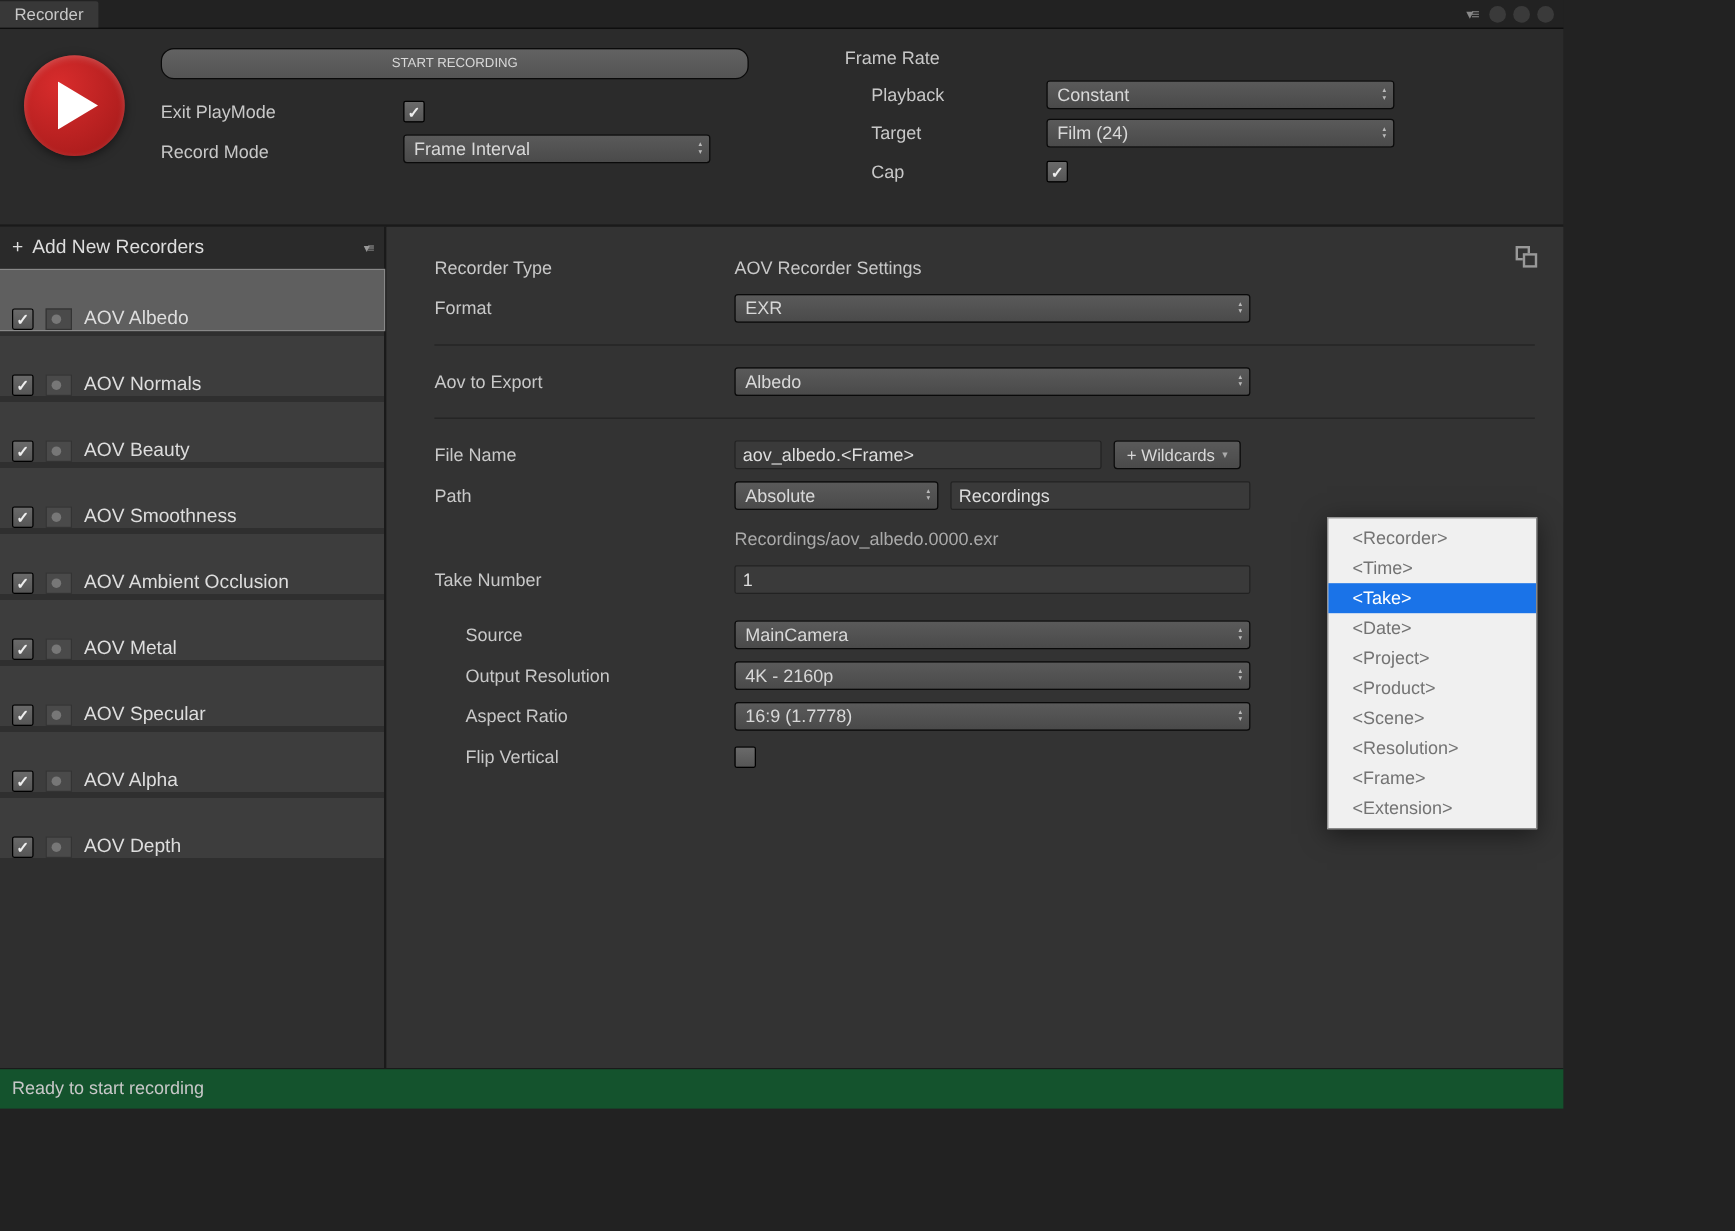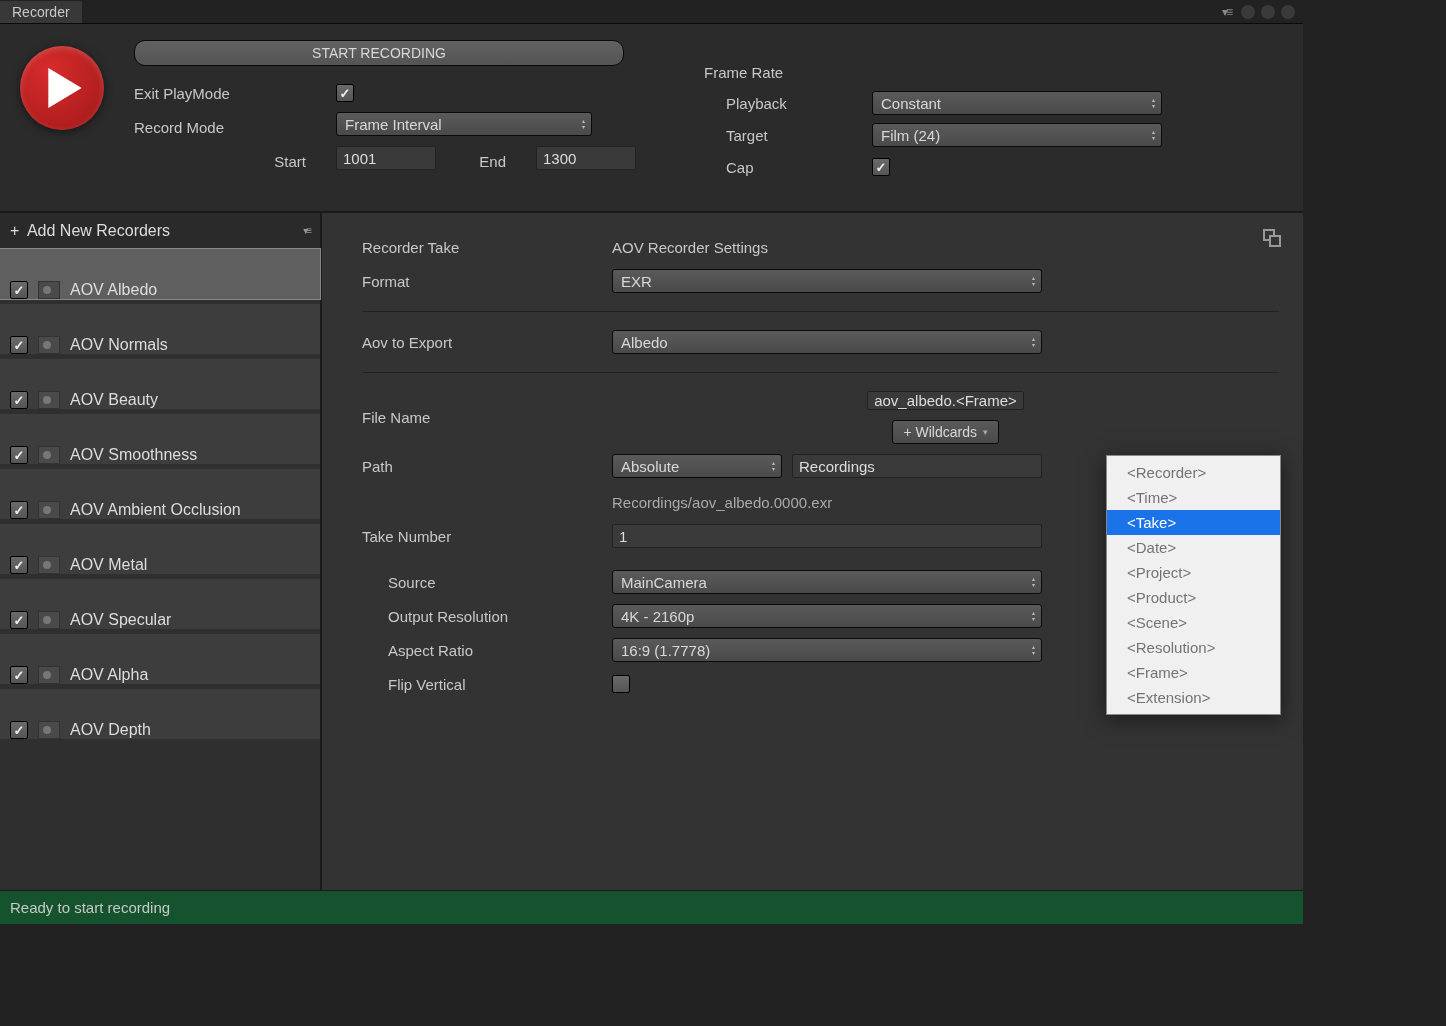--- a/index.html
+++ b/index.html
@@ -10,29 +10,29 @@
 .tab { background: #383838; padding: 3px 12px; color: #c8c8c8; font-size: 14px; border-top-right-radius: 2px; }
 .tab-right { position: absolute; right: 8px; display: flex; gap: 6px; align-items: center; }
 .win-dot { width: 14px; height: 14px; border-radius: 50%; background: #3a3a3a; }
 .tab-menu-icon { color: #888; font-size: 12px; margin-right: 4px; letter-spacing: -2px; }
 
 
 .top-panel { background: #2b2b2b; padding: 16px 20px 24px 20px; display: flex; border-bottom: 2px solid #1a1a1a; }
 .play-btn { width: 84px; height: 84px; border-radius: 50%; background: radial-gradient(circle at 35% 30%, #d82c2c, #a01818); display: flex; align-items: center; justify-content: center; margin-right: 30px; margin-top: 6px; box-shadow: inset 0 2px 6px rgba(255,255,255,0.2), 0 2px 8px rgba(0,0,0,0.5); cursor: pointer; }
 .play-btn svg { margin-left: 6px; }
 .left-controls { flex: 0 0 530px; }
-.start-btn { width: 490px; height: 26px; background: linear-gradient(#626262,#545454); border: 1px solid #0a0a0a; border-radius: 11px; color: #d8d8d8; font-size: 14px; display: flex; align-items: center; justify-content: center; margin-bottom: 12px; cursor: pointer; }
+.start-btn { width: 490px; height: 26px; background: linear-gradient(#626262,#545454); border: 1px solid #0a0a0a; border-radius: 11px; color: #d8d8d8; font-size: 11px; display: flex; align-items: center; justify-content: center; margin-bottom: 12px; cursor: pointer; }
 .ctl-row { display: flex; align-items: flex-end; margin-bottom: 10px; height: 24px; gap: 22px; }
 .ctl-label { width: 180px; color: #c8c8c8; }
 .checkbox { width: 18px; height: 18px; background: linear-gradient(#6a6a6a,#555); border: 1px solid #000; border-radius: 2px; display: flex; align-items: center; justify-content: center; cursor: pointer; }
 .checkbox.checked::after { content: '✓'; color: #eee; font-size: 13px; font-weight: bold; }
 .select { background: linear-gradient(#5a5a5a,#4a4a4a); border: 1px solid #0a0a0a; border-radius: 3px; height: 24px; padding: 0 8px; display: flex; align-items: center; color: #d8d8d8; position: relative; cursor: pointer; }
 .select::after { content: '▴\A▾'; white-space: pre; position: absolute; right: 6px; font-size: 6px; line-height: 6px; color: #bbb; }
 .input { background: #3a3a3a; border: 1px solid #222; border-radius: 2px; height: 24px; padding: 0 6px; color: #ddd; display: flex; align-items: center; }
-.right-controls { margin-left: 40px; margin-top: 24px; }
+.right-controls { margin-left: 40px; }
 .section-title { color: #c8c8c8; margin-bottom: 10px; }
 .rctl-row { display: flex; align-items: center; margin-bottom: 8px; height: 24px; gap: 28px; }
 .rctl-label { width: 140px; padding-left: 22px; }
 .rctl-field { width: 290px; }
 
 
 .main-area { display: flex; height: calc(100% - 24px - 165px - 34px); }
 
 
 .sidebar { width: 322px; background: #2f2f2f; border-right: 2px solid #1a1a1a; display: flex; flex-direction: column; }
@@ -51,21 +51,21 @@
 .inspector { flex: 1; background: #333333; padding: 22px 24px 0 40px; position: relative; overflow: hidden; }
 .presets-icon { position: absolute; right: 22px; top: 16px; width: 18px; height: 18px; cursor: pointer; }
 .presets-icon::before { content: ''; position: absolute; width: 8px; height: 8px; border: 2px solid #999; top: 0; left: 0; }
 .presets-icon::after { content: ''; position: absolute; width: 8px; height: 8px; border: 2px solid #999; top: 6px; left: 6px; background: #333; }
 .insp-row { display: flex; align-items: center; margin-bottom: 10px; min-height: 24px; }
 .insp-label { width: 250px; color: #c8c8c8; }
 .insp-label.indent { padding-left: 26px; }
 .insp-value-text { color: #c8c8c8; }
 .insp-field { flex: 1; max-width: 430px; }
 .divider { height: 1px; background: #222; margin: 18px 0; }
-.filename-row { display: flex; align-items: center; gap: 10px; flex-direction: column; }
+.filename-row { display: flex; align-items: flex-start; gap: 10px; }
 .wildcards-btn { background: linear-gradient(#5a5a5a,#4a4a4a); border: 1px solid #0a0a0a; border-radius: 3px; height: 24px; padding: 0 10px; display: flex; align-items: center; color: #d8d8d8; font-size: 14px; cursor: pointer; position: relative; }
 .wildcards-btn::after { content: '▾'; margin-left: 6px; font-size: 9px; color: #aaa; }
 .path-row { display: flex; gap: 10px; }
 .path-select { width: 170px; }
 .path-input { flex: 1; }
 .resolved { color: #aaa; font-size: 15px; margin-top: 4px; }
 
 
 .popup { position: absolute; right: 22px; top: 242px; width: 175px; background: #f0f0f0; border: 1px solid #888; box-shadow: 0 4px 20px rgba(0,0,0,0.5); z-index: 100; padding: 4px 0; }
 .popup-item { padding: 4px 20px; color: #737373; font-size: 15px; cursor: pointer; }
@@ -96,30 +96,20 @@
   <div class="left-controls">
     <div class="start-btn">START RECORDING</div>
     <div class="ctl-row">
       <div class="ctl-label">Exit PlayMode</div>
       <div class="checkbox checked"></div>
     </div>
     <div class="ctl-row">
       <div class="ctl-label">Record Mode</div>
       <div class="select" style="width:256px">Frame Interval</div>
     </div>
-    <div class="ctl-row">
-      <div style="width:180px; display:flex; justify-content:flex-end; padding-right:8px;">
-        <span>Start</span>
-      </div>
-      <div class="input" style="width:100px">1001</div>
-      <div style="width:56px; text-align:right; padding-right:8px;">
-        <span>End</span>
-      </div>
-      <div class="input" style="width:100px">1300</div>
-    </div>
   </div>
   <div class="right-controls">
     <div class="section-title">Frame Rate</div>
     <div class="rctl-row">
       <div class="rctl-label">Playback</div>
       <div class="select rctl-field">Constant</div>
     </div>
     <div class="rctl-row">
       <div class="rctl-label">Target</div>
       <div class="select rctl-field">Film (24)</div>
@@ -184,21 +174,21 @@
           <div class="rec-icon"></div>
           <div class="rec-label">AOV Depth</div>
         </div>
       </div>
   </div>
 
   <div class="inspector">
     <div class="presets-icon"></div>
 
     <div class="insp-row">
-      <div class="insp-label">Recorder Take</div>
+      <div class="insp-label">Recorder Type</div>
       <div class="insp-value-text">AOV Recorder Settings</div>
     </div>
     <div class="insp-row">
       <div class="insp-label">Format</div>
       <div class="select insp-field">EXR</div>
     </div>
 
     <div class="divider"></div>
 
     <div class="insp-row">

